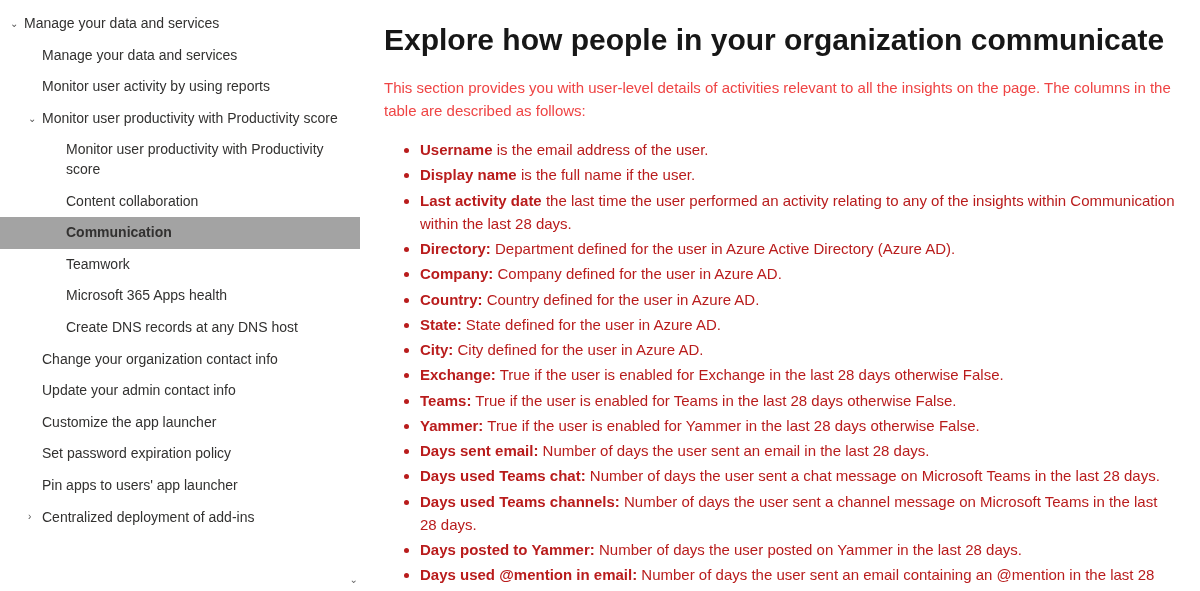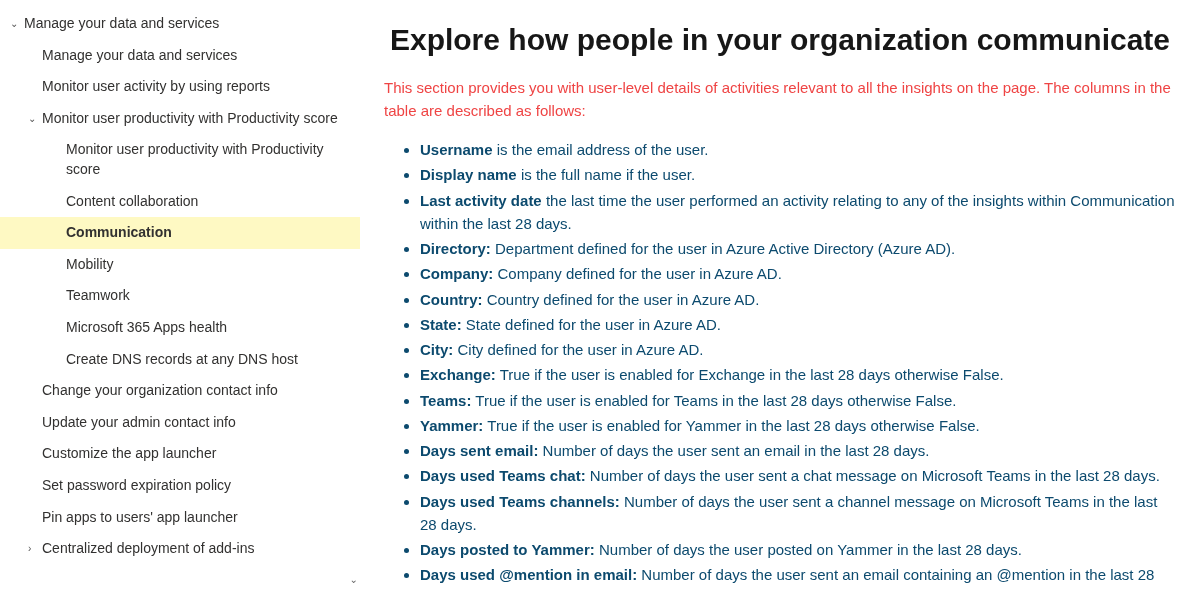--- a/index.html
+++ b/index.html
@@ -33,21 +33,21 @@
     }
     .nav-item {
       display: flex;
       align-items: center;
       padding: 6px 12px;
       cursor: pointer;
       line-height: 1.4;
       color: #323130;
     }
     .nav-item.active {
-      background: #fef9c3;
+      background: #a3a3a3;
       font-weight: 600;
     }
     .nav-item .chevron {
       width: 14px;
       display: inline-block;
       flex-shrink: 0;
       font-size: 10px;
       color: #555;
       text-align: left;
     }
@@ -59,36 +59,35 @@
       flex: 1;
       padding: 20px 24px 20px 24px;
       overflow-y: auto;
     }
     .content h1 {
       font-size: 30px;
       font-weight: 600;
       color: #171717;
       margin-bottom: 18px;
       line-height: 1.3;
-      text-align: center;
     }
     .content p {
       font-size: 15px;
       line-height: 1.5;
       color: #ef4444;
       margin-bottom: 16px;
     }
     .content ul {
       padding-left: 36px;
       margin-bottom: 18px;
     }
     .content ul li {
       font-size: 15px;
       line-height: 1.55;
-      color: #0c4a6e;
+      color: #b91c1c;
       margin-bottom: 2px;
       list-style-type: disc;
     }
     .content ul li .bold { font-weight: 600; }
   </style>
 </head>
 <body>
 
 <nav class="sidebar">
   <div id="nav-list">
@@ -112,24 +111,20 @@
         <span class="chevron"></span>
         <span class="label">Monitor user productivity with Productivity score</span>
       </div>
       <div class="nav-item level-3">
         <span class="chevron"></span>
         <span class="label">Content collaboration</span>
       </div>
       <div class="nav-item level-3 active">
         <span class="chevron"></span>
         <span class="label">Communication</span>
-      </div>
-      <div class="nav-item level-3">
-        <span class="chevron"></span>
-        <span class="label">Mobility</span>
       </div>
       <div class="nav-item level-3">
         <span class="chevron"></span>
         <span class="label">Teamwork</span>
       </div>
       <div class="nav-item level-3">
         <span class="chevron"></span>
         <span class="label">Microsoft 365 Apps health</span>
       </div>
       <div class="nav-item level-3">

